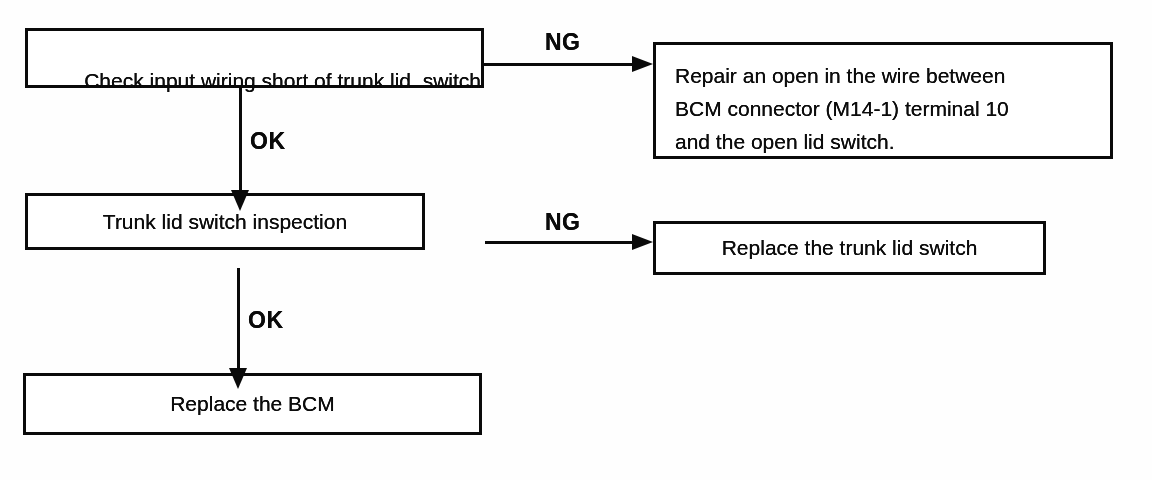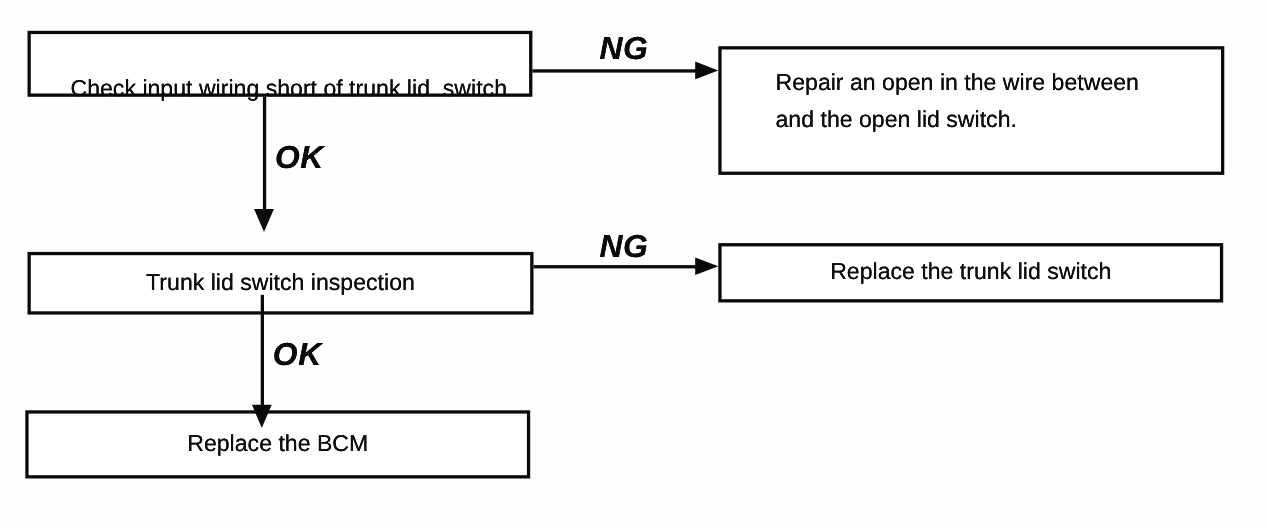--- a/index.html
+++ b/index.html
@@ -24,35 +24,34 @@
     display: flex;
     align-items: center;
   }
   .node .label {
     font-size: 21px;
     color: #0c0c0c;
     white-space: pre;
     text-shadow: 0 0 0.6px #000;
     width: 100%;
   }
-  .node.align-left .label { text-align: center; padding-left: 16px; margin-top: 45px; }
+  .node.align-left .label { text-align: right; padding-left: 16px; margin-top: 45px; }
   .node.align-center .label { text-align: center; }
   .node.multiline {
     align-items: flex-start;
   }
   .node.multiline .label-block {
     padding: 14px 0 0 19px;
   }
   .node.multiline .line {
     font-size: 21px;
     line-height: 33px;
     color: #0c0c0c;
     white-space: pre;
     text-shadow: 0 0 0.6px #000;
-    margin-left: 30px;
   }
   .edge-line-h {
     position: absolute;
     height: 3px;
     background: #0a0a0a;
   }
   .edge-line-v {
     position: absolute;
     width: 3px;
     background: #0a0a0a;
@@ -66,49 +65,49 @@
   }
   .arrowhead-down {
     position: absolute;
     width: 0; height: 0;
     border-left: 9px solid transparent;
     border-right: 9px solid transparent;
     border-top: 21px solid #0a0a0a;
   }
   .edge-label {
     position: absolute;
-    font-size: 29px;
+    font-size: 23px;
     font-weight: 700;
     color: #0a0a0a;
     letter-spacing: 0.5px;
     text-shadow: 0 0 0.6px #000;
-    font-style: italic;
   }
 </style>
 </head>
 <body>
 
 <div id="canvas">
 
   <div class="node align-left" style="left:25px; top:28px; width:459px; height:60px;">
     <span class="label">Check input wiring short of trunk lid  switch</span>
   </div>
 
   <div class="node multiline" style="left:653px; top:42px; width:460px; height:117px;">
     <div class="label-block">
       <div class="line">Repair an open in the wire between</div>
+      <div class="line">BCM connector (M14-1) terminal 10</div>
       <div class="line">and the open lid switch.</div>
     </div>
   </div>
 
-  <div class="node align-center" style="left:25px; top:229px; width:460px; height:57px;">
+  <div class="node align-center" style="left:25px; top:193px; width:400px; height:57px;">
     <span class="label">Trunk lid switch inspection</span>
   </div>
 
-  <div class="node align-center" style="left:653px; top:221px; width:459px; height:54px;">
+  <div class="node align-center" style="left:653px; top:221px; width:393px; height:54px;">
     <span class="label">Replace the trunk lid switch</span>
   </div>
 
   <div class="node align-center" style="left:23px; top:373px; width:459px; height:62px;">
     <span class="label">Replace the BCM</span>
   </div>
 
   <div class="edge-line-h" style="left:484px; top:63px; width:150px;"></div>
   <div class="arrowhead-right" style="left:632px; top:56px;"></div>
   <div class="edge-label" style="left:545px; top:29px;">NG</div>

